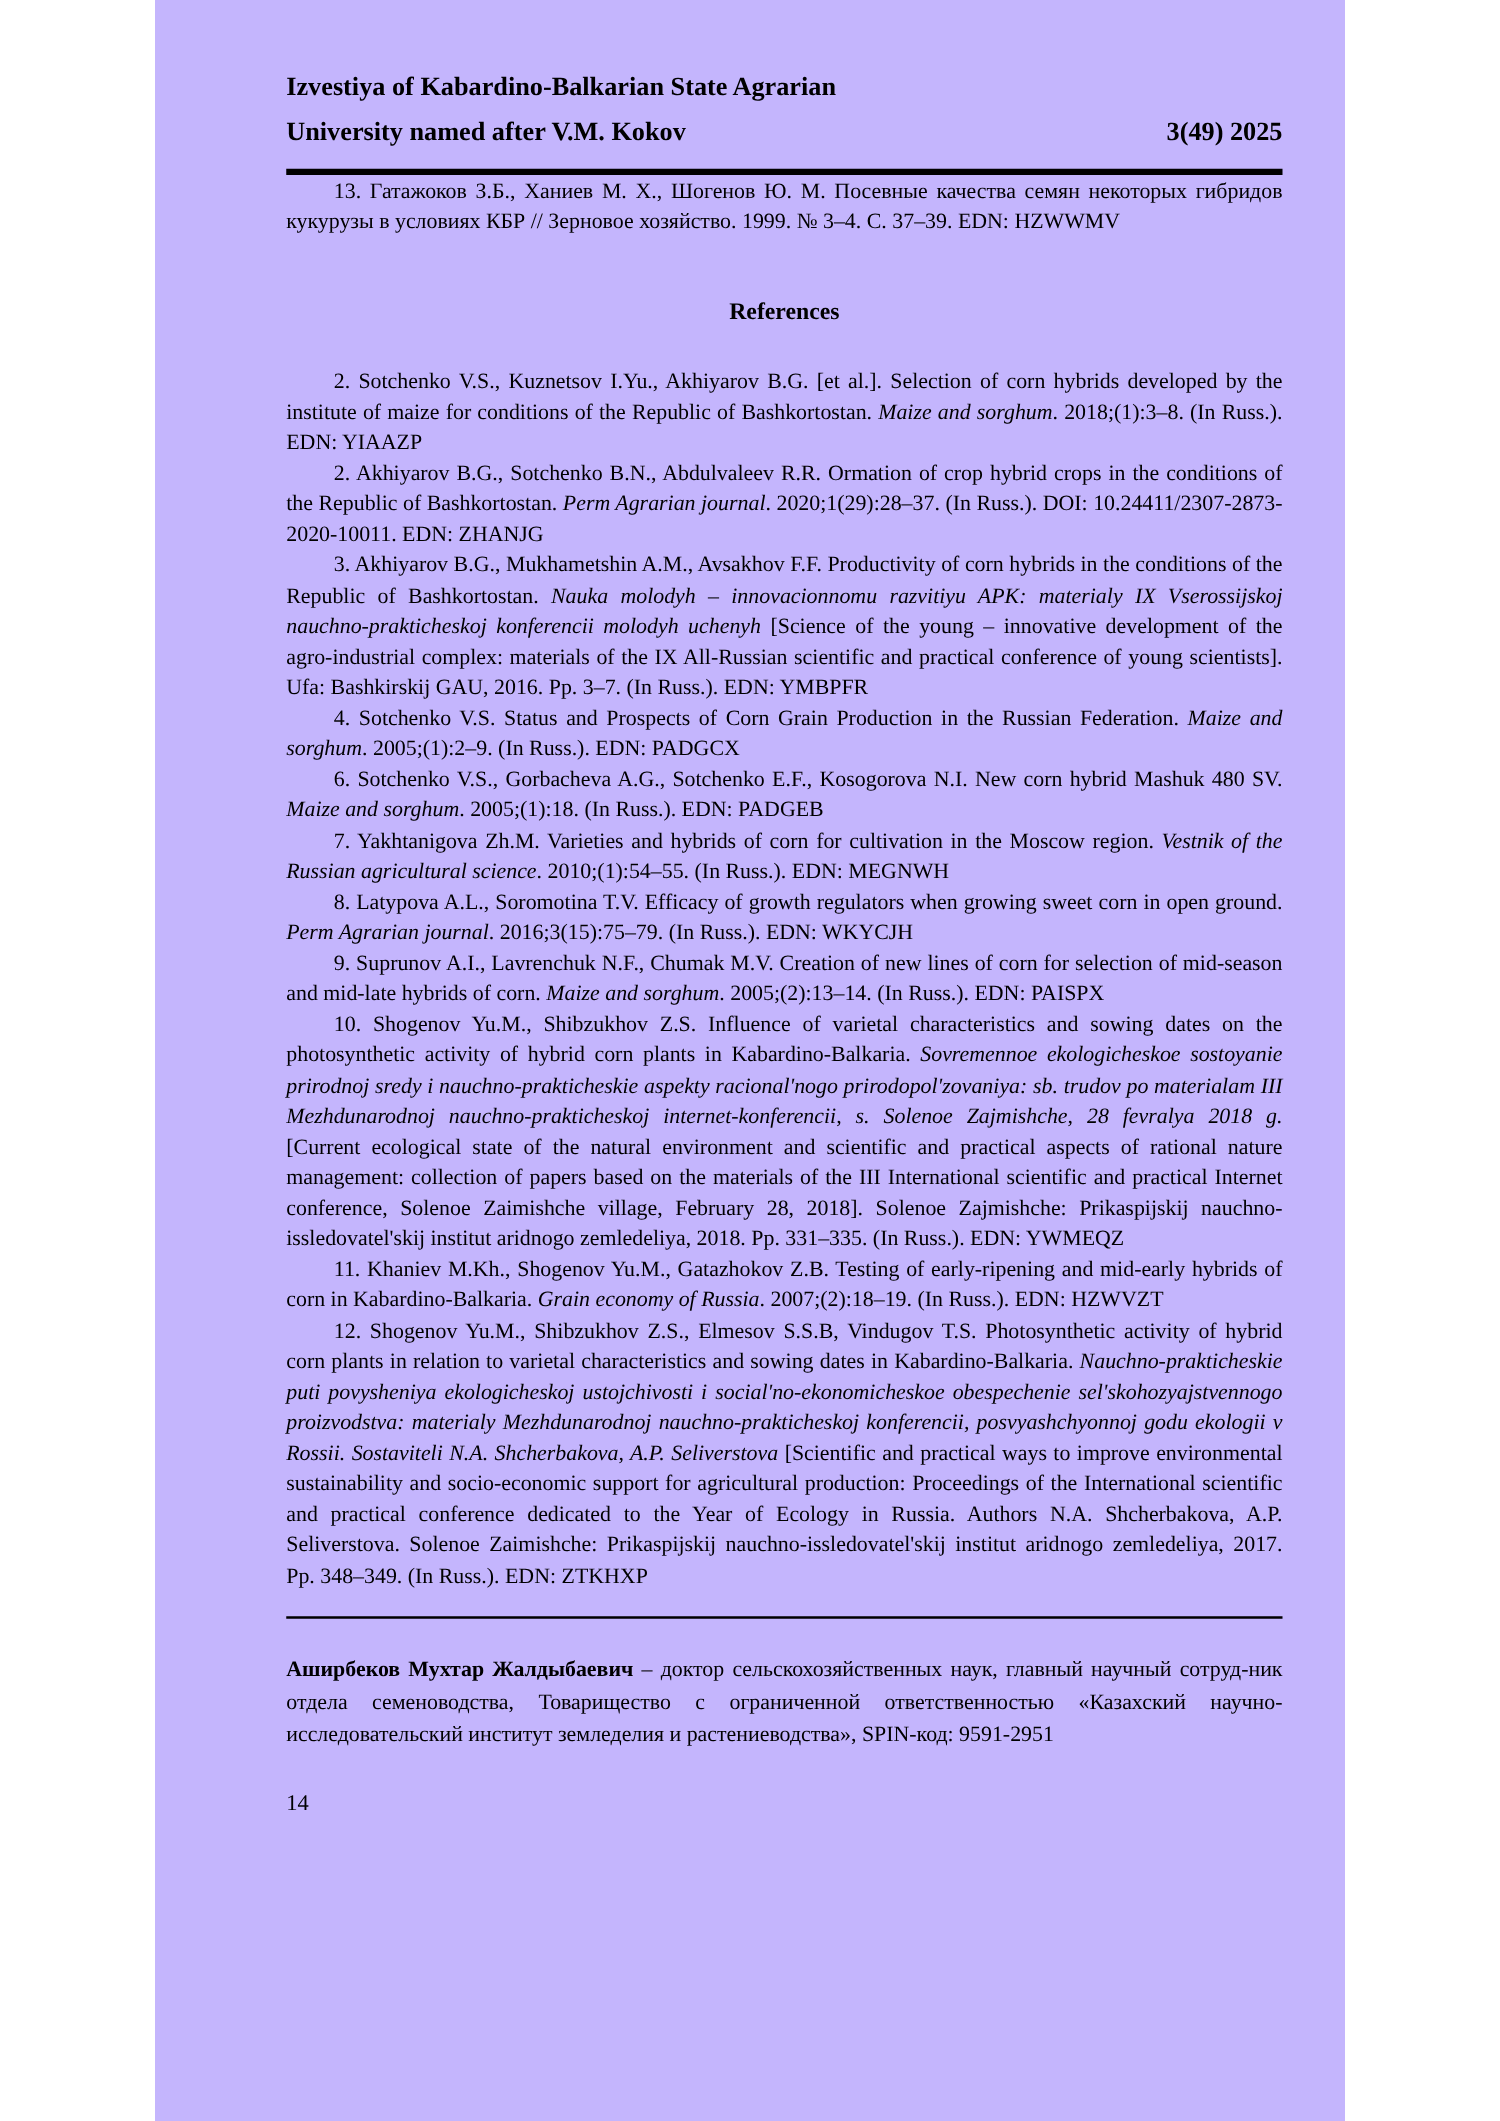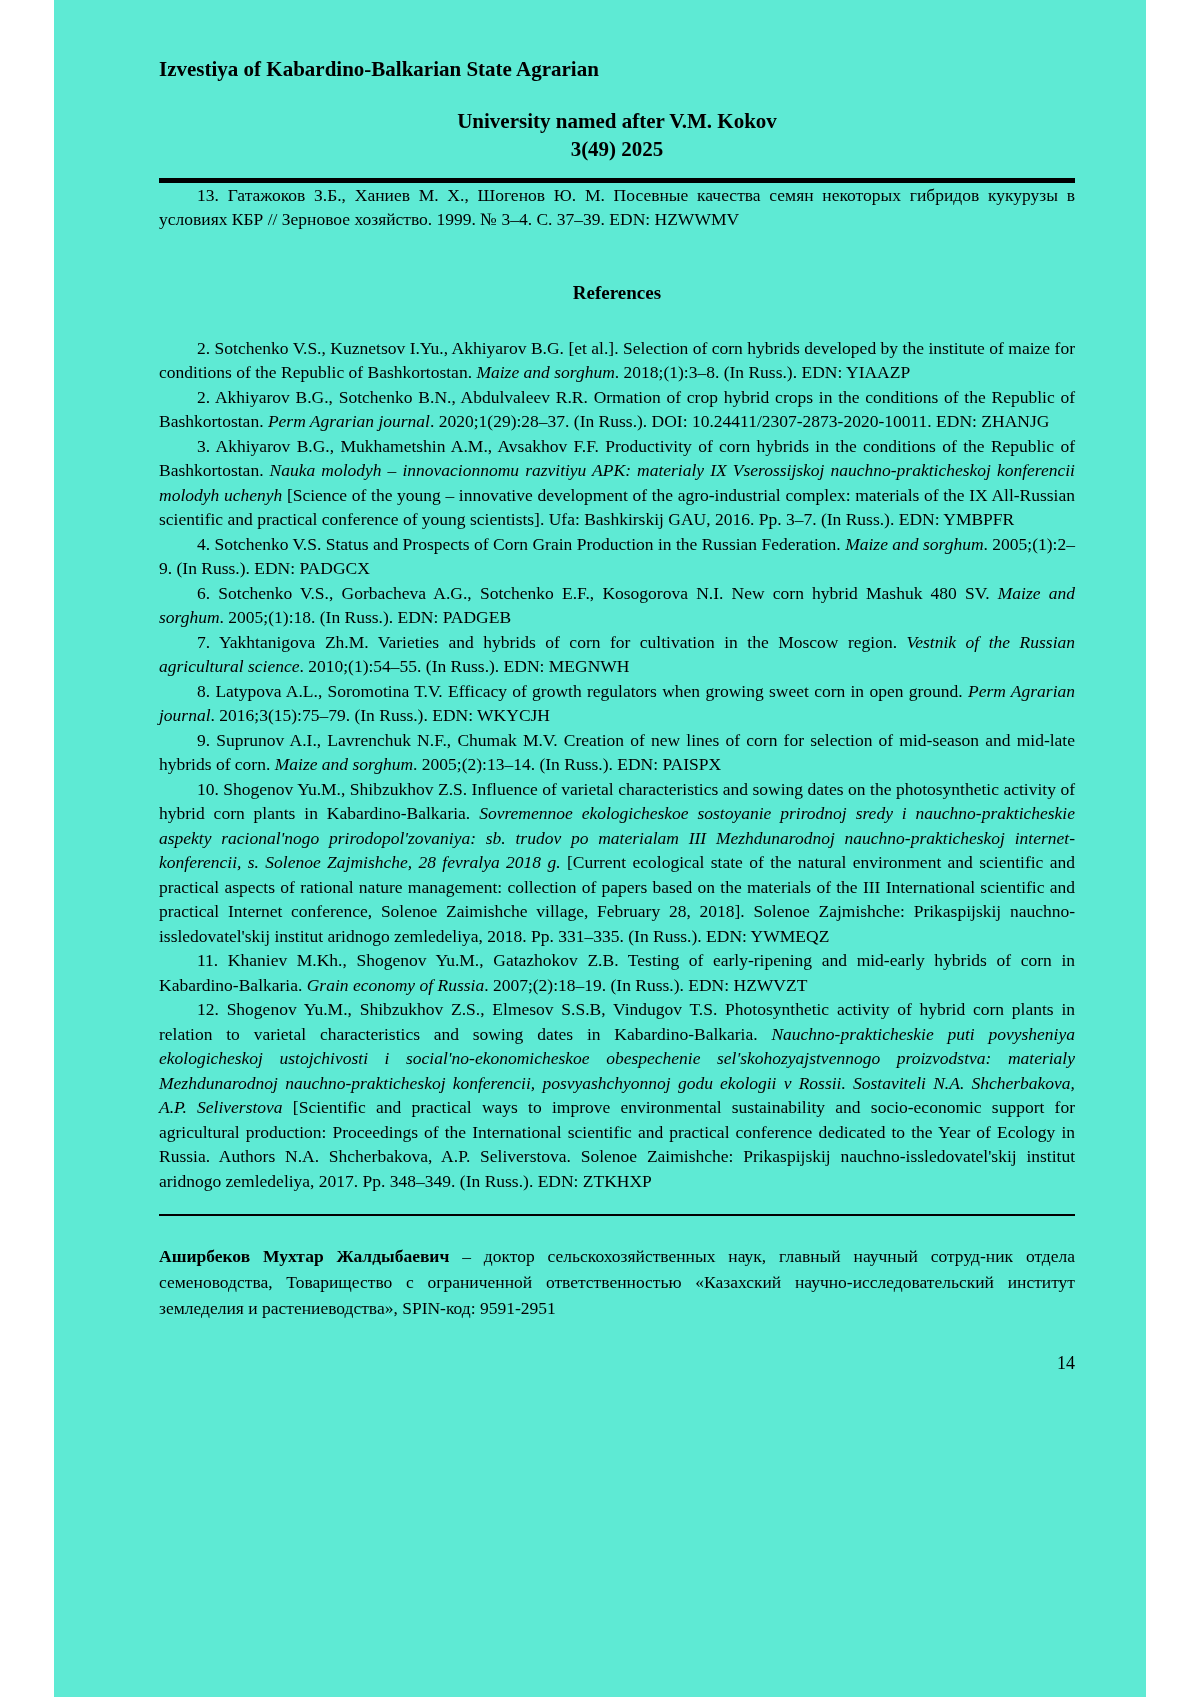--- a/index.html
+++ b/index.html
@@ -1,34 +1,33 @@
 <!DOCTYPE html>
 <html><head>
 <meta charset="utf-8">
 <style>
   html, body { margin: 0; padding: 0; background: #ffffff; }
   .page {
     position: relative;
-    width: 1092px;
+    width: 952px;
     height: 1697px;
     box-sizing: border-box;
     margin: 0 auto;
-    background: #5eead4;
+    background: #c4b5fd;
     color: #000000;
     font-family: "Liberation Serif", serif;
-    padding: 56px 71px 0 105px;
+    padding: 56px 50px 0 105px;
     overflow: hidden;
   }
   .hdr { font-weight: bold; font-size: 21px; line-height: 1.3; }
   .hdr-line2 {
     display: flex;
     justify-content: space-between;
     align-items: center;
-    margin-top: 25px;
-    flex-direction: column;
+    margin-top: 9px;
   }
   .rule-thick {
     height: 5px;
     background: #000000;
     margin-top: 15px;
   }
   p.ref {
     font-size: 17.5px;
     line-height: 24.5px;
     text-align: justify;
@@ -52,21 +51,21 @@
   .authors-title { margin-top: 27px; font-size: 18.5px; }
   .authors-par {
     margin: 27px 0 0 0;
     font-size: 17.5px;
     line-height: 26px;
     text-align: justify;
     text-indent: 0;
   }
   .authors-par b { font-weight: bold; }
   .page-number {
-    text-align: right;
+    text-align: left;
     font-size: 18px;
     margin-top: 32px;
   }
 </style>
 </head>
 <body>
 
 <div class="page">
 
   <header>

